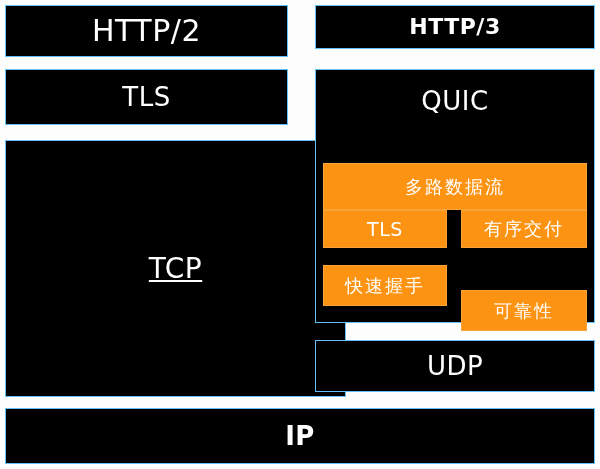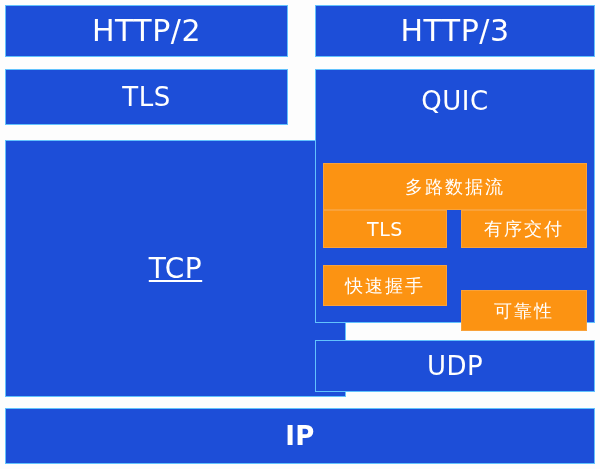--- a/index.html
+++ b/index.html
@@ -22,21 +22,21 @@
     box-sizing: border-box;
     display: flex;
     align-items: center;
     justify-content: center;
     color: #ffffff;
     text-align: center;
     line-height: 1;
     letter-spacing: 0.5px;
   }
   .blue {
-    background: #1d4ed8;
+    background: #000000;
     border: 1px solid #62c2fd;
   }
   .orange {
     background: #f7941d;
     background: #fc9312;
     border: 1px solid #f9a23a;
   }
   
   #box-http2 {
     left: 5px; top: 5px; width: 283px; height: 52px;
@@ -46,22 +46,23 @@
     left: 5px; top: 69px; width: 283px; height: 56px;
     font-size: 26px;
   }
   #box-tcp {
     left: 5px; top: 140px; width: 341px; height: 257px;
     font-size: 28px;
     text-decoration: underline;
   }
   
   #box-http3 {
-    left: 315px; top: 5px; width: 280px; height: 52px;
-    font-size: 30px;
+    left: 315px; top: 5px; width: 280px; height: 44px;
+    font-size: 22px;
+    font-weight: bold;
   }
   #box-quic {
     left: 315px; top: 69px; width: 280px; height: 254px;
     align-items: flex-start;
     justify-content: center;
     font-size: 26px;
   }
   #quic-title {
     position: absolute;
     left: 0; right: 0; top: 18px;

